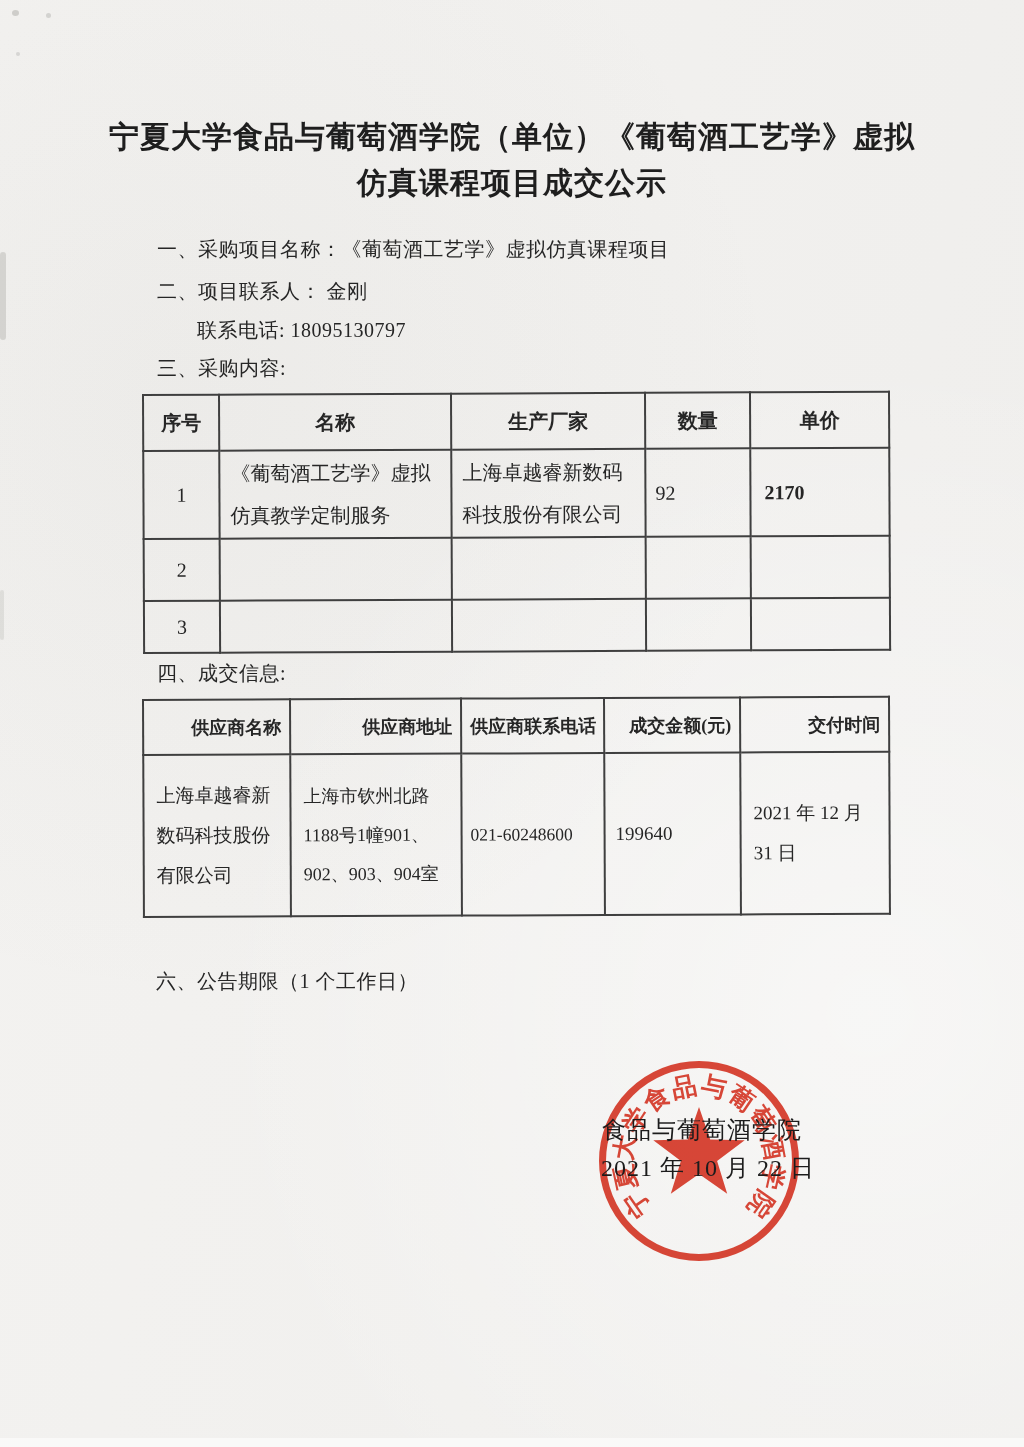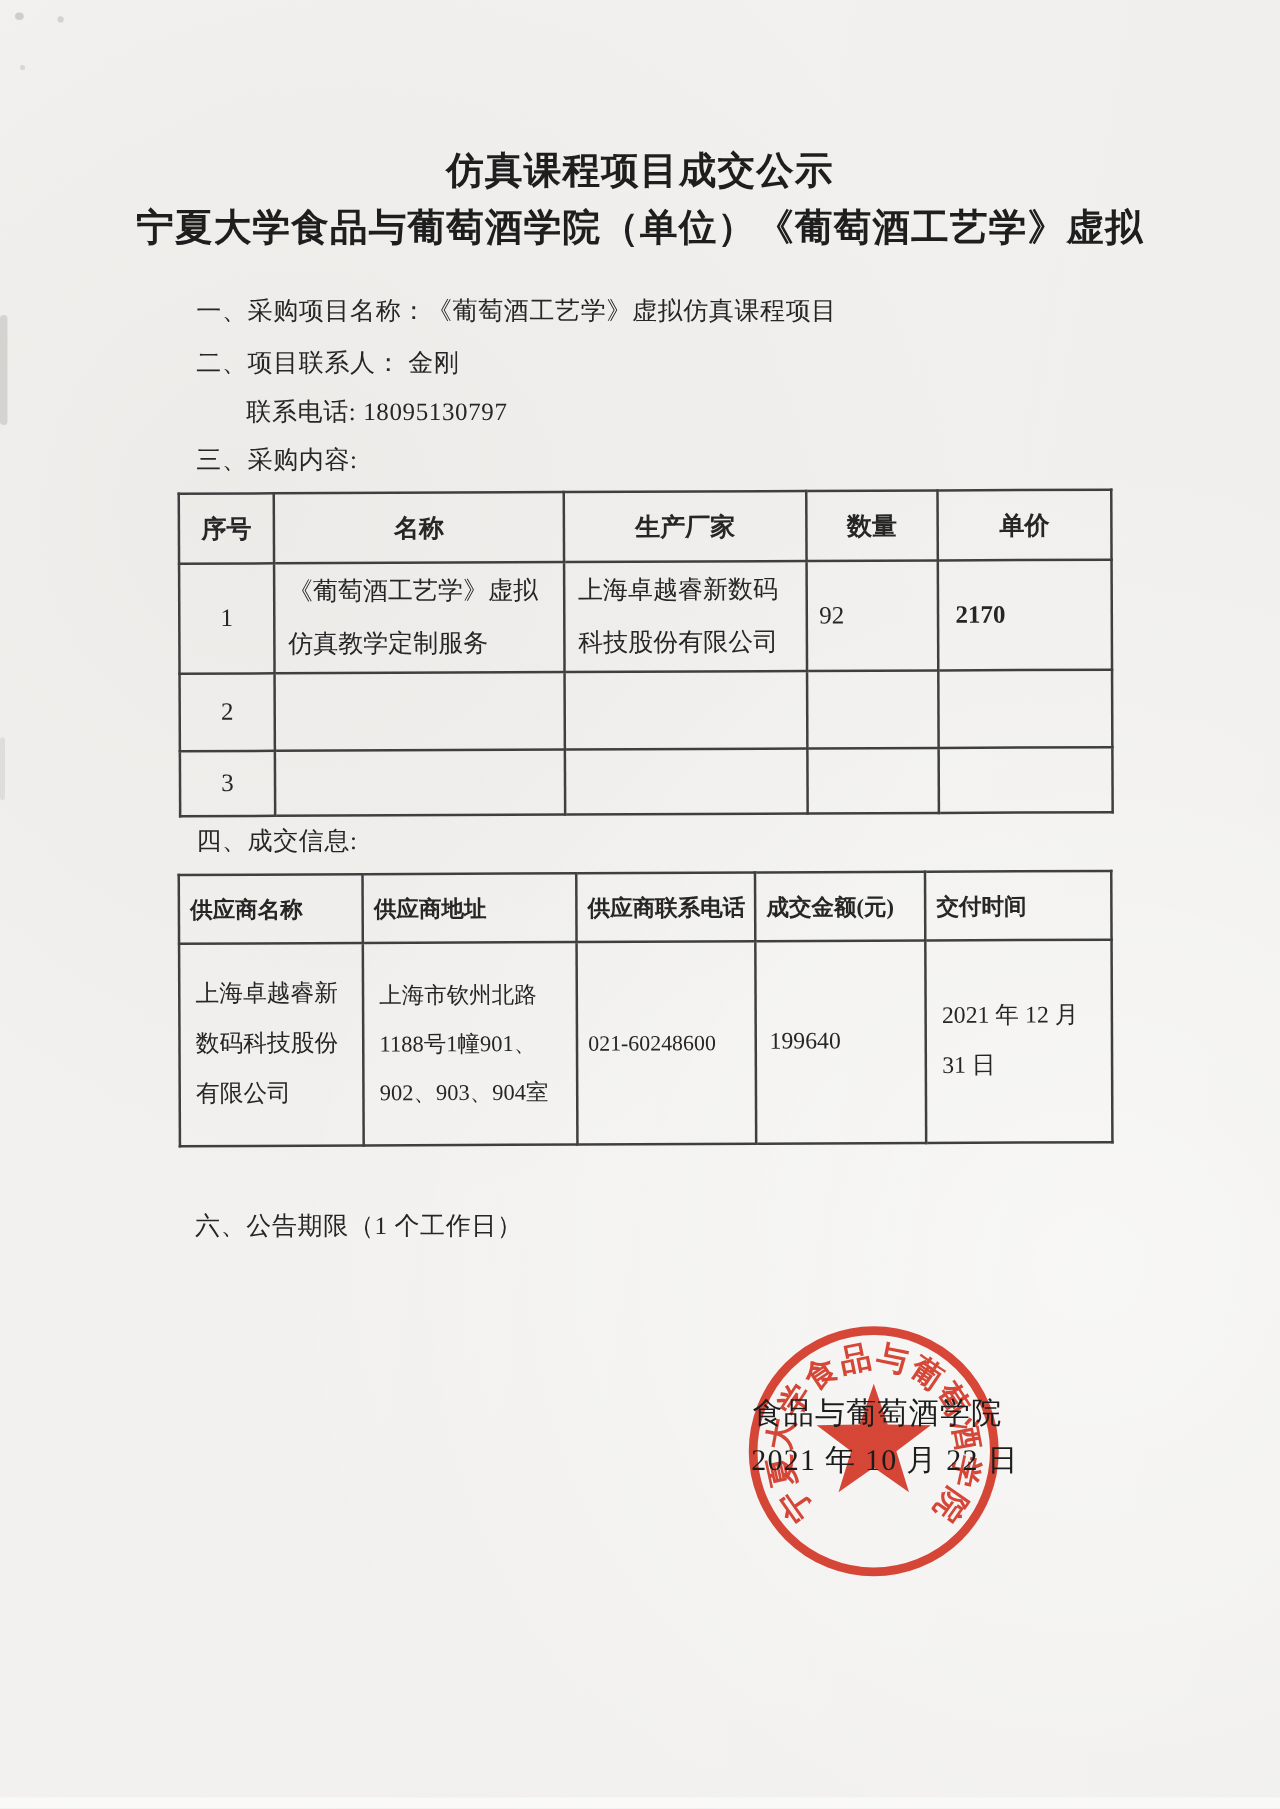--- a/index.html
+++ b/index.html
@@ -34,21 +34,21 @@
     padding:0;
   }
   .doc-table th{font-weight:700;}
   
   .t1 th{text-align:center;}
   .t1 .cell-no{text-align:center;}
   .t1 .cell-name,.t1 .cell-mfr{text-align:left;padding:0 10px;line-height:42px;}
   .t1 .cell-qty{text-align:left;padding-left:9px;}
   .t1 .cell-price{text-align:left;padding-left:13px;font-weight:bold;}
   
-  .t2 th{text-align:left;padding:0 8px;font-size:18px;white-space:nowrap;border-radius:13px;}
+  .t2 th{text-align:right;padding:0 8px;font-size:18px;white-space:nowrap;border-radius:13px;}
   .t2 td{text-align:left;}
   .t2 .cell-supplier{padding:0 12px;font-size:19px;line-height:40px;}
   .t2 .cell-address{padding:0 12px;font-size:18px;line-height:39px;}
   .t2 .cell-phone{padding-left:8px;font-size:17.5px;white-space:nowrap;}
   .t2 .cell-amount{padding-left:10px;font-size:19px;}
   .t2 .cell-delivery{padding:0 12px;font-size:19px;line-height:40px;}
 
   
   .stamp{left:599px;top:1061px;width:200px;height:200px;z-index:4;mix-blend-mode:multiply;opacity:0.93;}
   .stamp-ring{position:absolute;inset:0;border:7px solid var(--stamp-red,#dd3b2a);border-radius:50%;}
@@ -73,22 +73,22 @@
 <div class="page">
 
   <div class="abs smudge" style="left:0;top:252px;width:6px;height:88px;opacity:.28;"></div>
   <div class="abs smudge" style="left:0;top:590px;width:4px;height:50px;opacity:.18;"></div>
   <div class="abs speck" style="left:12px;top:10px;width:7px;height:6px;opacity:.3;"></div>
   <div class="abs speck" style="left:46px;top:13px;width:5px;height:5px;opacity:.25;"></div>
   <div class="abs speck" style="left:16px;top:52px;width:4px;height:4px;opacity:.22;"></div>
   <div class="abs bottom-strip"></div>
 
   <div class="abs doc-title">
+    <div>宁夏大学食品与葡萄酒学院（单位）《葡萄酒工艺学》虚拟</div>
     <div>仿真课程项目成交公示</div>
-    <div>宁夏大学食品与葡萄酒学院（单位）《葡萄酒工艺学》虚拟</div>
   </div>
 
   <div class="abs sec" style="left:157px;top:236px;">一、采购项目名称：《葡萄酒工艺学》虚拟仿真课程项目</div>
   <div class="abs sec" style="left:157px;top:278px;">二、项目联系人：  金刚</div>
   <div class="abs sec" style="left:197px;top:317px;">联系电话: 18095130797</div>
   <div class="abs sec" style="left:157px;top:355px;">三、采购内容:</div>
 
   <table class="abs doc-table t1" style="left:142px;top:394px;width:746px;">
     <colgroup>
       <col style="width:76px">

